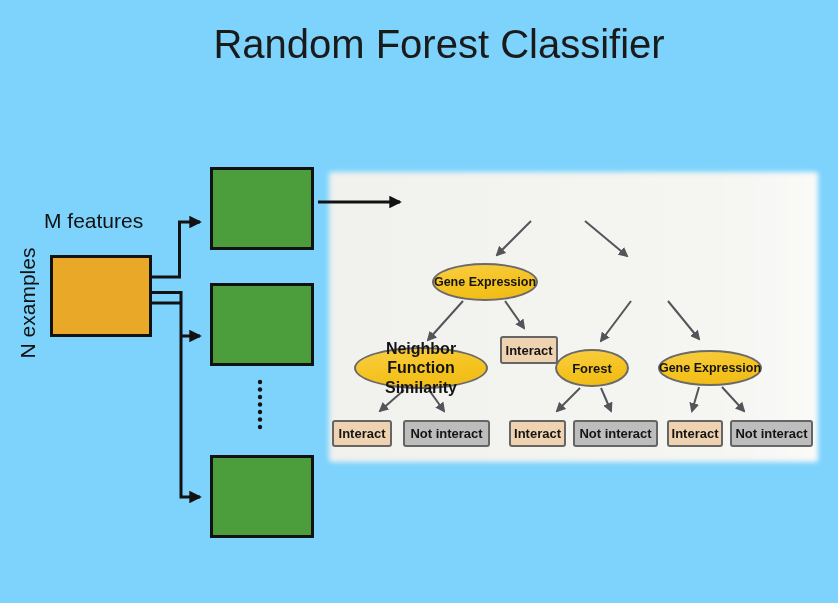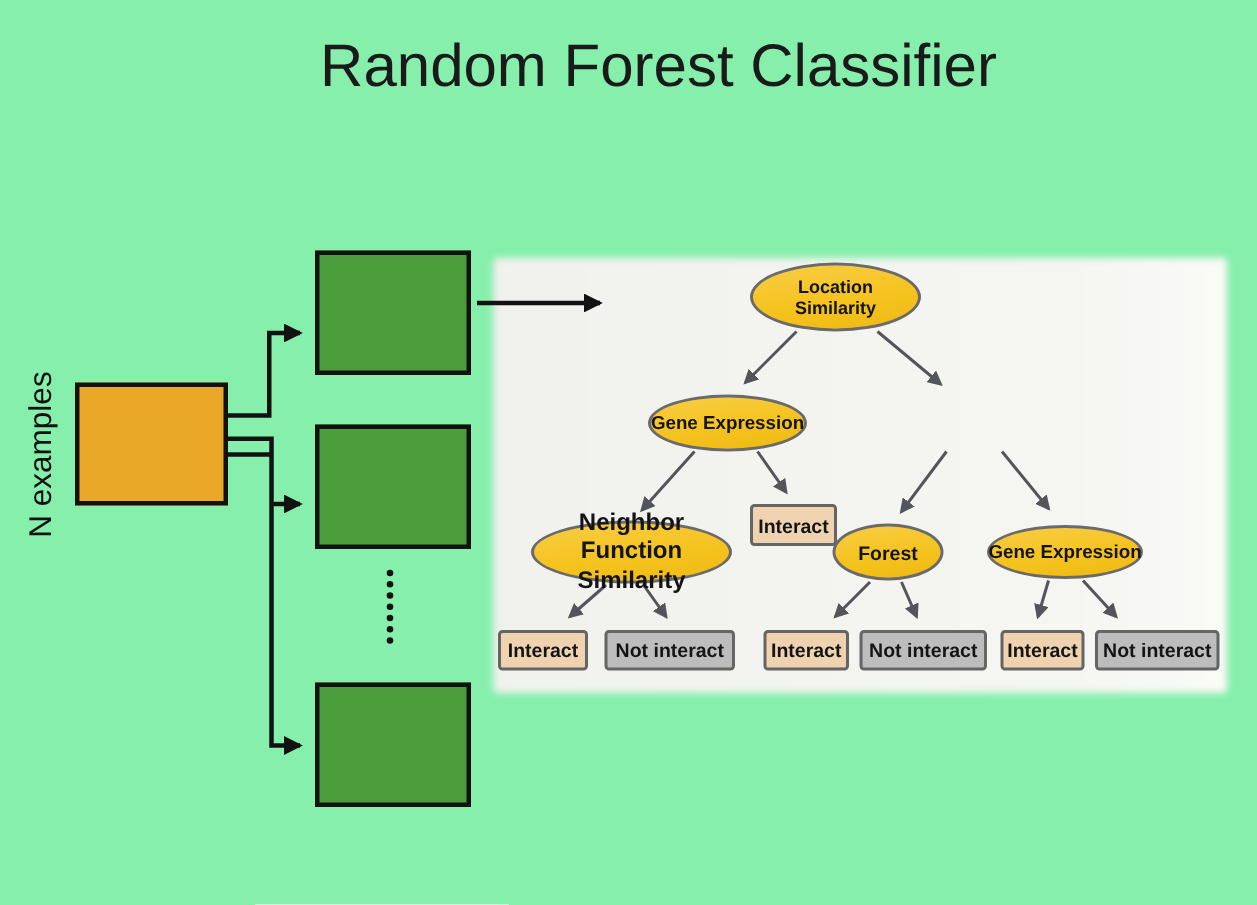--- a/index.html
+++ b/index.html
@@ -1,17 +1,17 @@
 <!DOCTYPE html>
 <html style="--matrix-orange: #EAA829; --tree-green: #4C9E3C; --node-yellow: #F5C31F; --leaf-tan: #EFD3B0; --leaf-gray: #BDBDBD; --node-border: #6A6A6B; --arrow-gray: #54555A; --line-black: #121212; --tree-bg: #F2F2EF;"><head>
 <meta charset="utf-8">
 <style>
   html,body{margin:0;padding:0;background:#ffffff;}
   .stage{
-    position:relative;width:838px;height:603px;background:#86efac;
+    position:relative;width:838px;height:603px;background:#7dd3fc;
     font-family:"Liberation Sans",sans-serif;overflow:hidden;color:#161616;
   }
   .title{
     position:absolute;left:20px;top:22px;width:838px;text-align:center;
     font-size:40px;font-weight:500;color:#1a1a1a;margin:0;
   }
   .subtitle{position:absolute;left:434px;top:116px;font-size:20px;color:#1a1a1a;}
   .m-label{position:absolute;left:44px;top:209px;font-size:21px;color:#111;}
   .n-label{
     position:absolute;left:-48px;top:291px;width:152px;text-align:center;
@@ -34,20 +34,21 @@
   .tan{background:var(--leaf-tan);}
   .gray{background:var(--leaf-gray);}
   .nowrap{white-space:nowrap;text-align:center;}
 </style>
 </head>
 <body>
 
 <div class="stage">
 
   <h1 class="title">Random Forest Classifier</h1>
+  <div class="m-label">M features</div>
   <div class="n-label">N examples</div>
 
   <svg class="overlay" width="838" height="603" viewBox="0 0 838 603">
     <defs>
       <marker id="mb" viewBox="0 0 10 10" refX="8.5" refY="5" markerWidth="4.2" markerHeight="4.2" orient="auto-start-reverse">
         <path d="M0,0 L10,5 L0,10 z" fill="#121212"></path>
       </marker>
       <marker id="mg" viewBox="0 0 10 10" refX="8" refY="5" markerWidth="5" markerHeight="5" orient="auto-start-reverse">
         <path d="M0,0 L10,5 L0,10 z" fill="#54555A"></path>
       </marker>
@@ -95,23 +96,20 @@
       <path d="M699,387 L692,411" marker-end="url(#mg)"></path>
       <path d="M722,387 L744,411" marker-end="url(#mg)"></path>
     </g>
   </svg>
 
   <div class="box orange"></div>
   <div class="box green g1"></div>
   <div class="box green g2"></div>
   <div class="box green g3"></div>
 
-  <div class="node ellipse" style="left:500px;top:175px;width:114px;height:46px;font-size:12px;">
-    <span style="width:64px;line-height:1.2;">Location Similarity</span>
-  </div>
 
   <div class="node ellipse" style="left:432px;top:263px;width:106px;height:38px;font-size:12.5px;">
     <span class="nowrap">Gene Expression</span>
   </div>
 
 
   <div class="node ellipse" style="left:354px;top:347px;width:134px;height:42px;font-size:16px;">
     <span style="width:112px;line-height:1.2;">Neighbor Function Similarity</span>
   </div>
 

